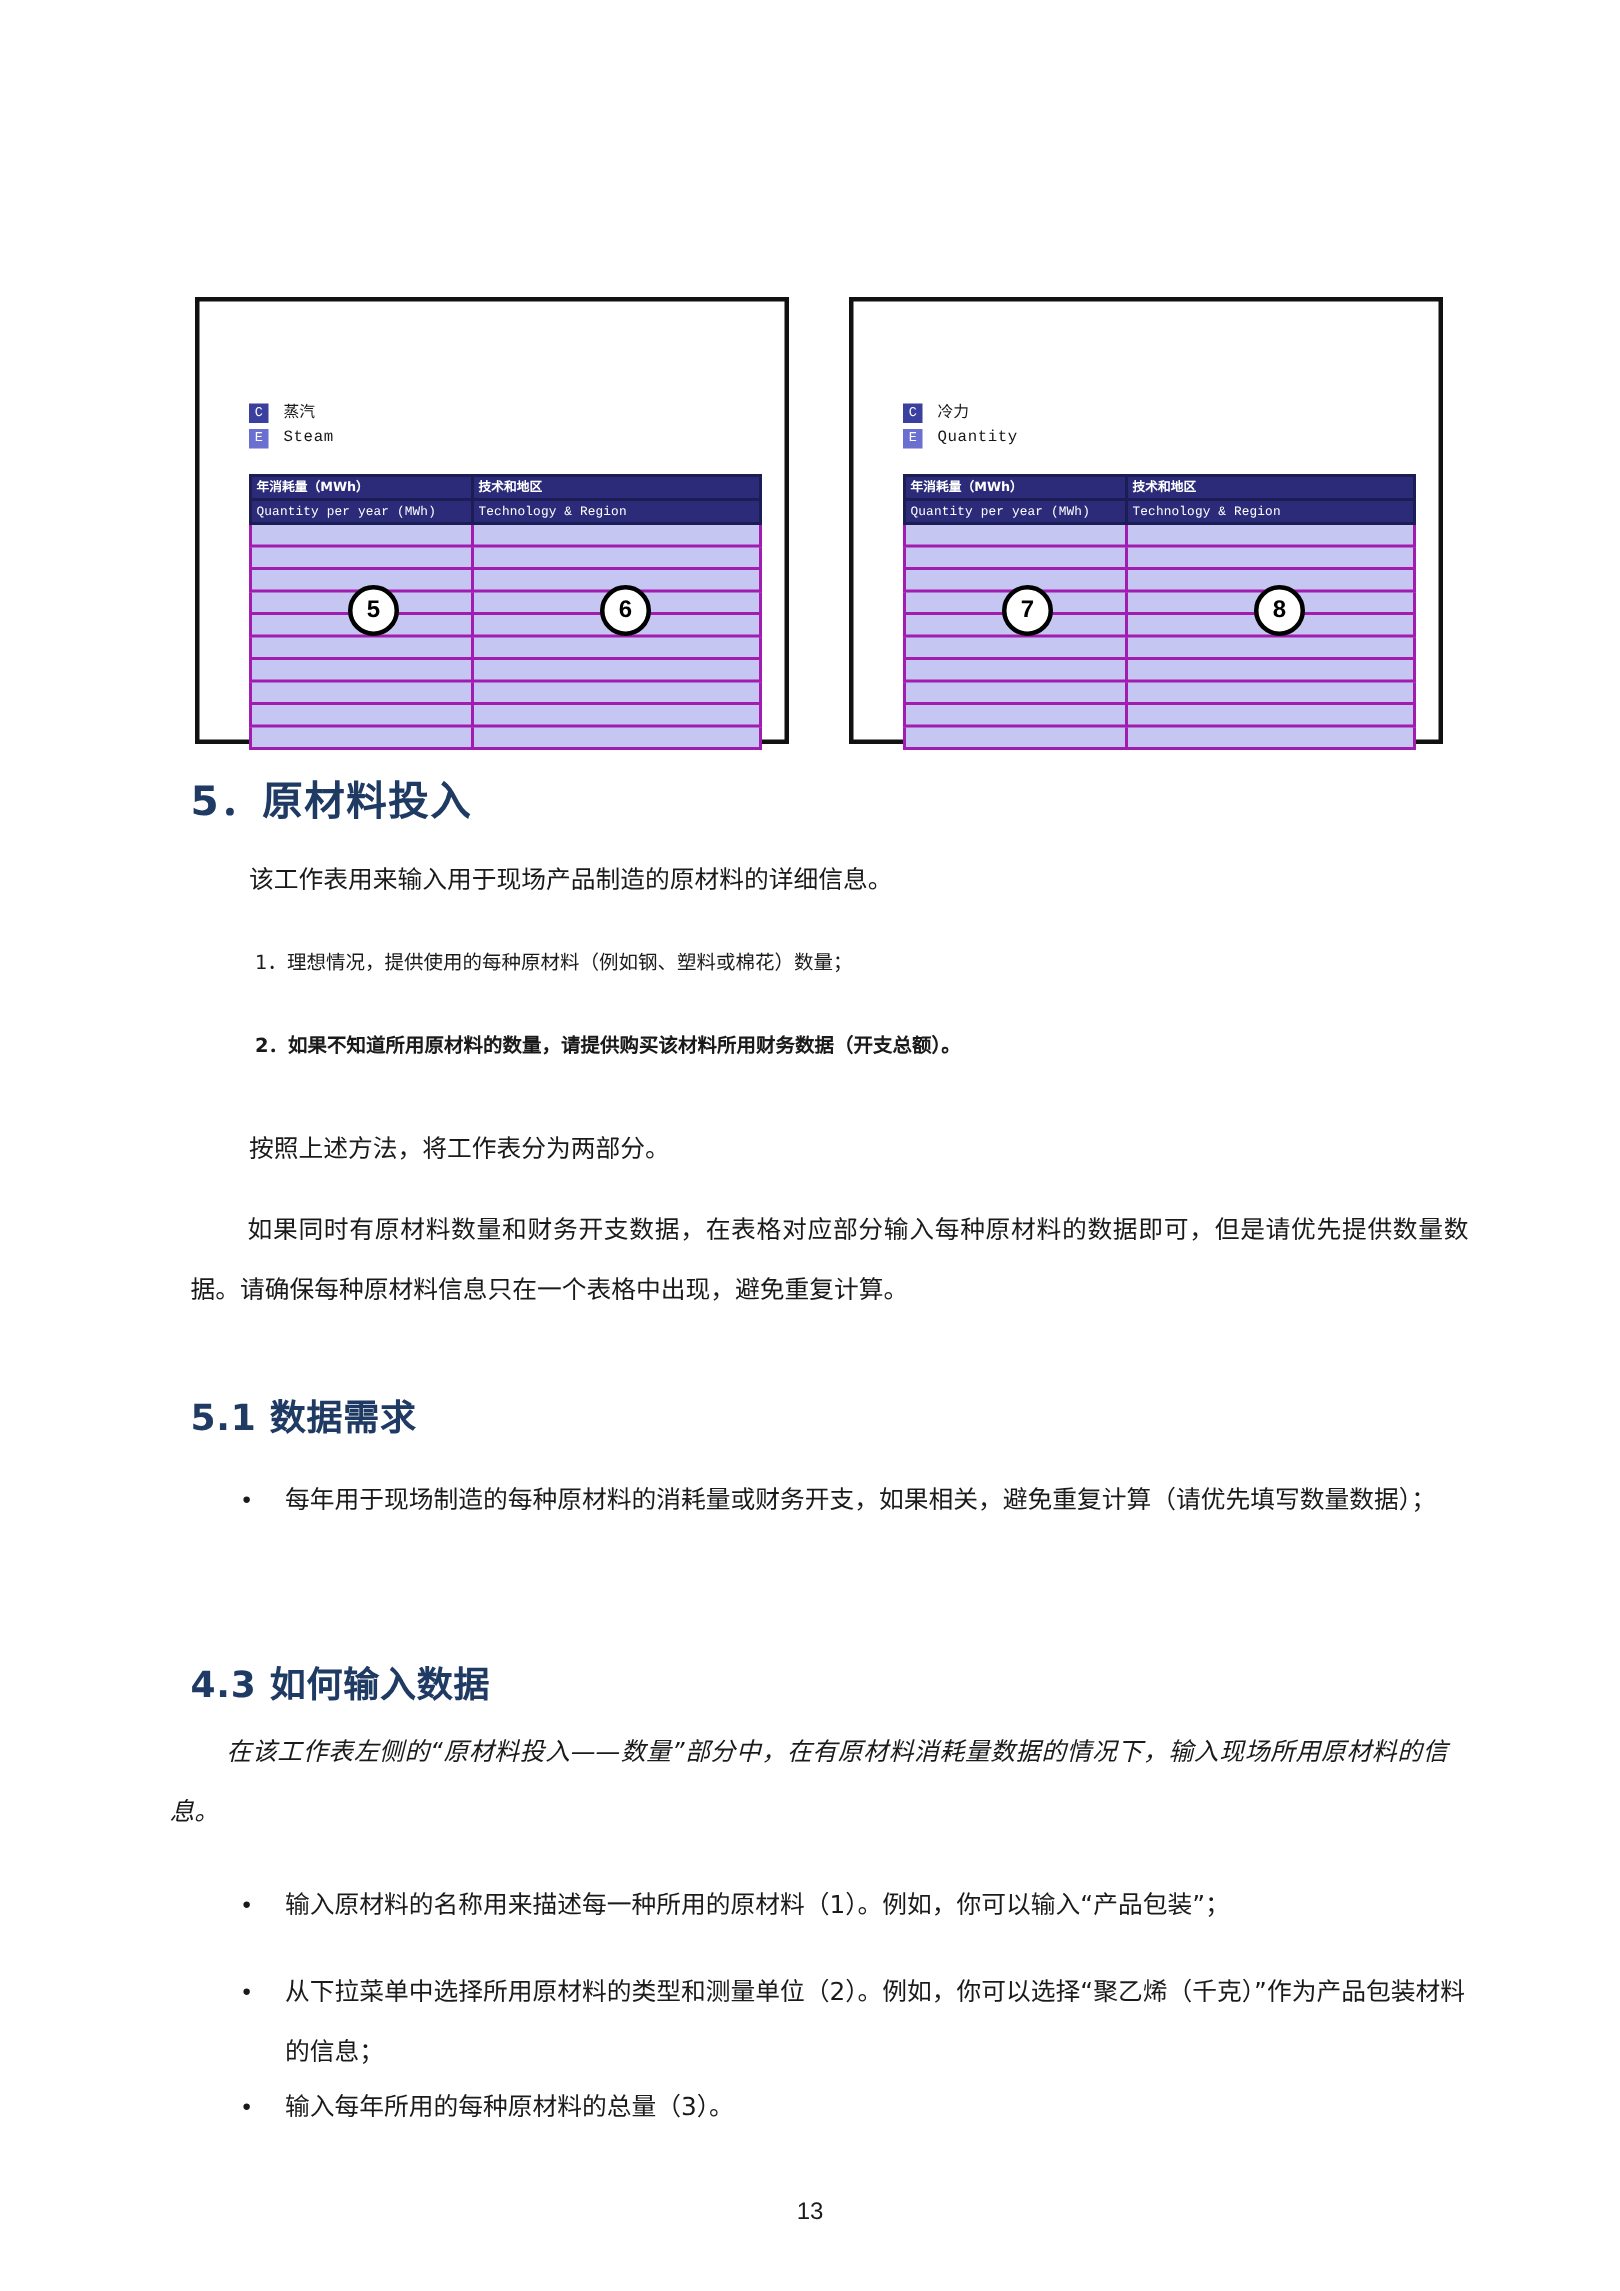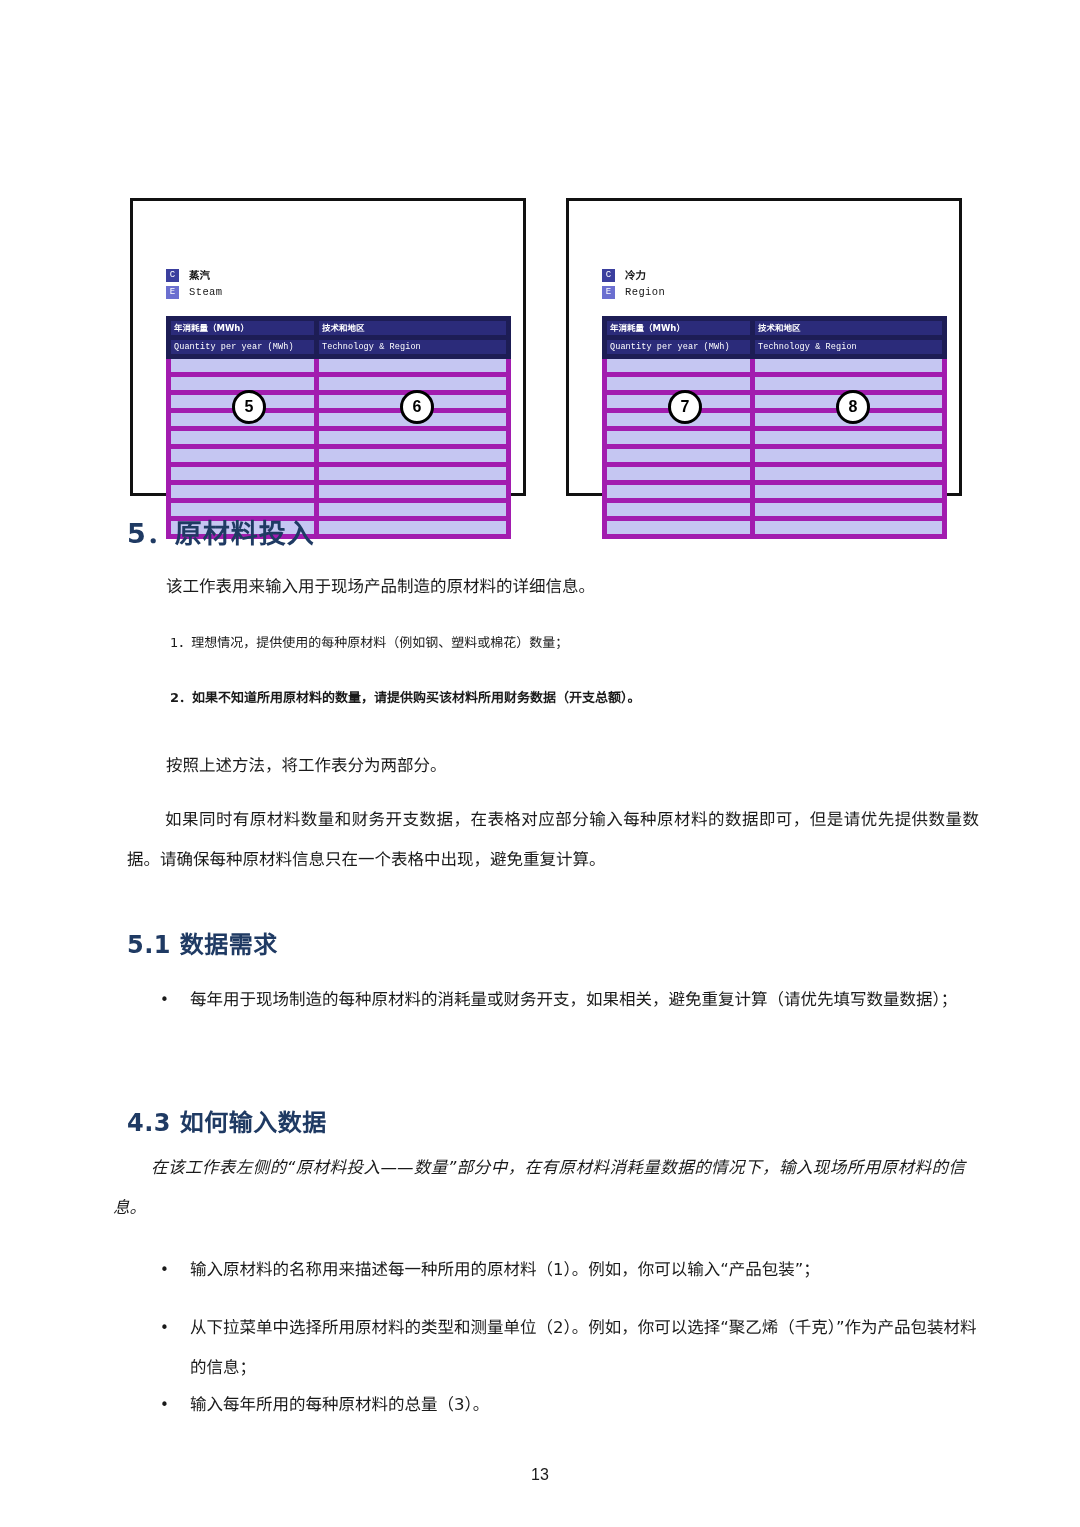--- a/index.html
+++ b/index.html
@@ -72,21 +72,21 @@
     color: #ffffff;
     line-height: 1;
     flex: 0 0 auto;
   }
   .badge-c { background: #3b3f9e; }
   .badge-e { background: #6b6fd0; }
   .legend-text-cn {
     margin-left: 10px;
     font-family: "DejaVu Sans", sans-serif;
     font-size: 10.5px;
-    font-weight: bold;
+    font-weight: normal;
     color: #161616;
     white-space: nowrap;
   }
   .legend-text-en {
     margin-left: 10px;
     font-family: "Liberation Mono", "DejaVu Sans Mono", monospace;
     font-size: 10.5px;
     color: #161616;
     white-space: nowrap;
     letter-spacing: 0.4px;
@@ -97,21 +97,21 @@
     left: 28px;
     top: 110px;
     width: 340px;
     border-collapse: collapse;
     table-layout: fixed;
     border: 1px solid #5f5f6e;
   }
   .ss-table td {
     height: 13px;
     padding: 0 0 0 3px;
-    border: 5px solid #a21caf;
+    border: 2px solid #a21caf;
     background: #c5c6f2;
     font-size: 9px;
     line-height: 13px;
   }
   .ss-table tr.hdr td {
     background: #2b2b7a;
     color: #ffffff;
     border-color: #1d1d55;
     height: 14px;
     line-height: 14px;
@@ -299,21 +299,21 @@
     <div class="panel">
       <div class="panel-inner">
 
         <div class="legend">
           <div class="legend-line">
             <span class="legend-badge badge-c">C</span>
             <span class="legend-text-cn">冷力</span>
           </div>
           <div class="legend-line">
             <span class="legend-badge badge-e">E</span>
-            <span class="legend-text-en">Region</span>
+            <span class="legend-text-en">Quantity</span>
           </div>
         </div>
 
         <table class="ss-table">
           <colgroup>
               <col class="col-a">
               <col class="col-b">
             </colgroup>
           <tbody>
             <tr class="hdr">

